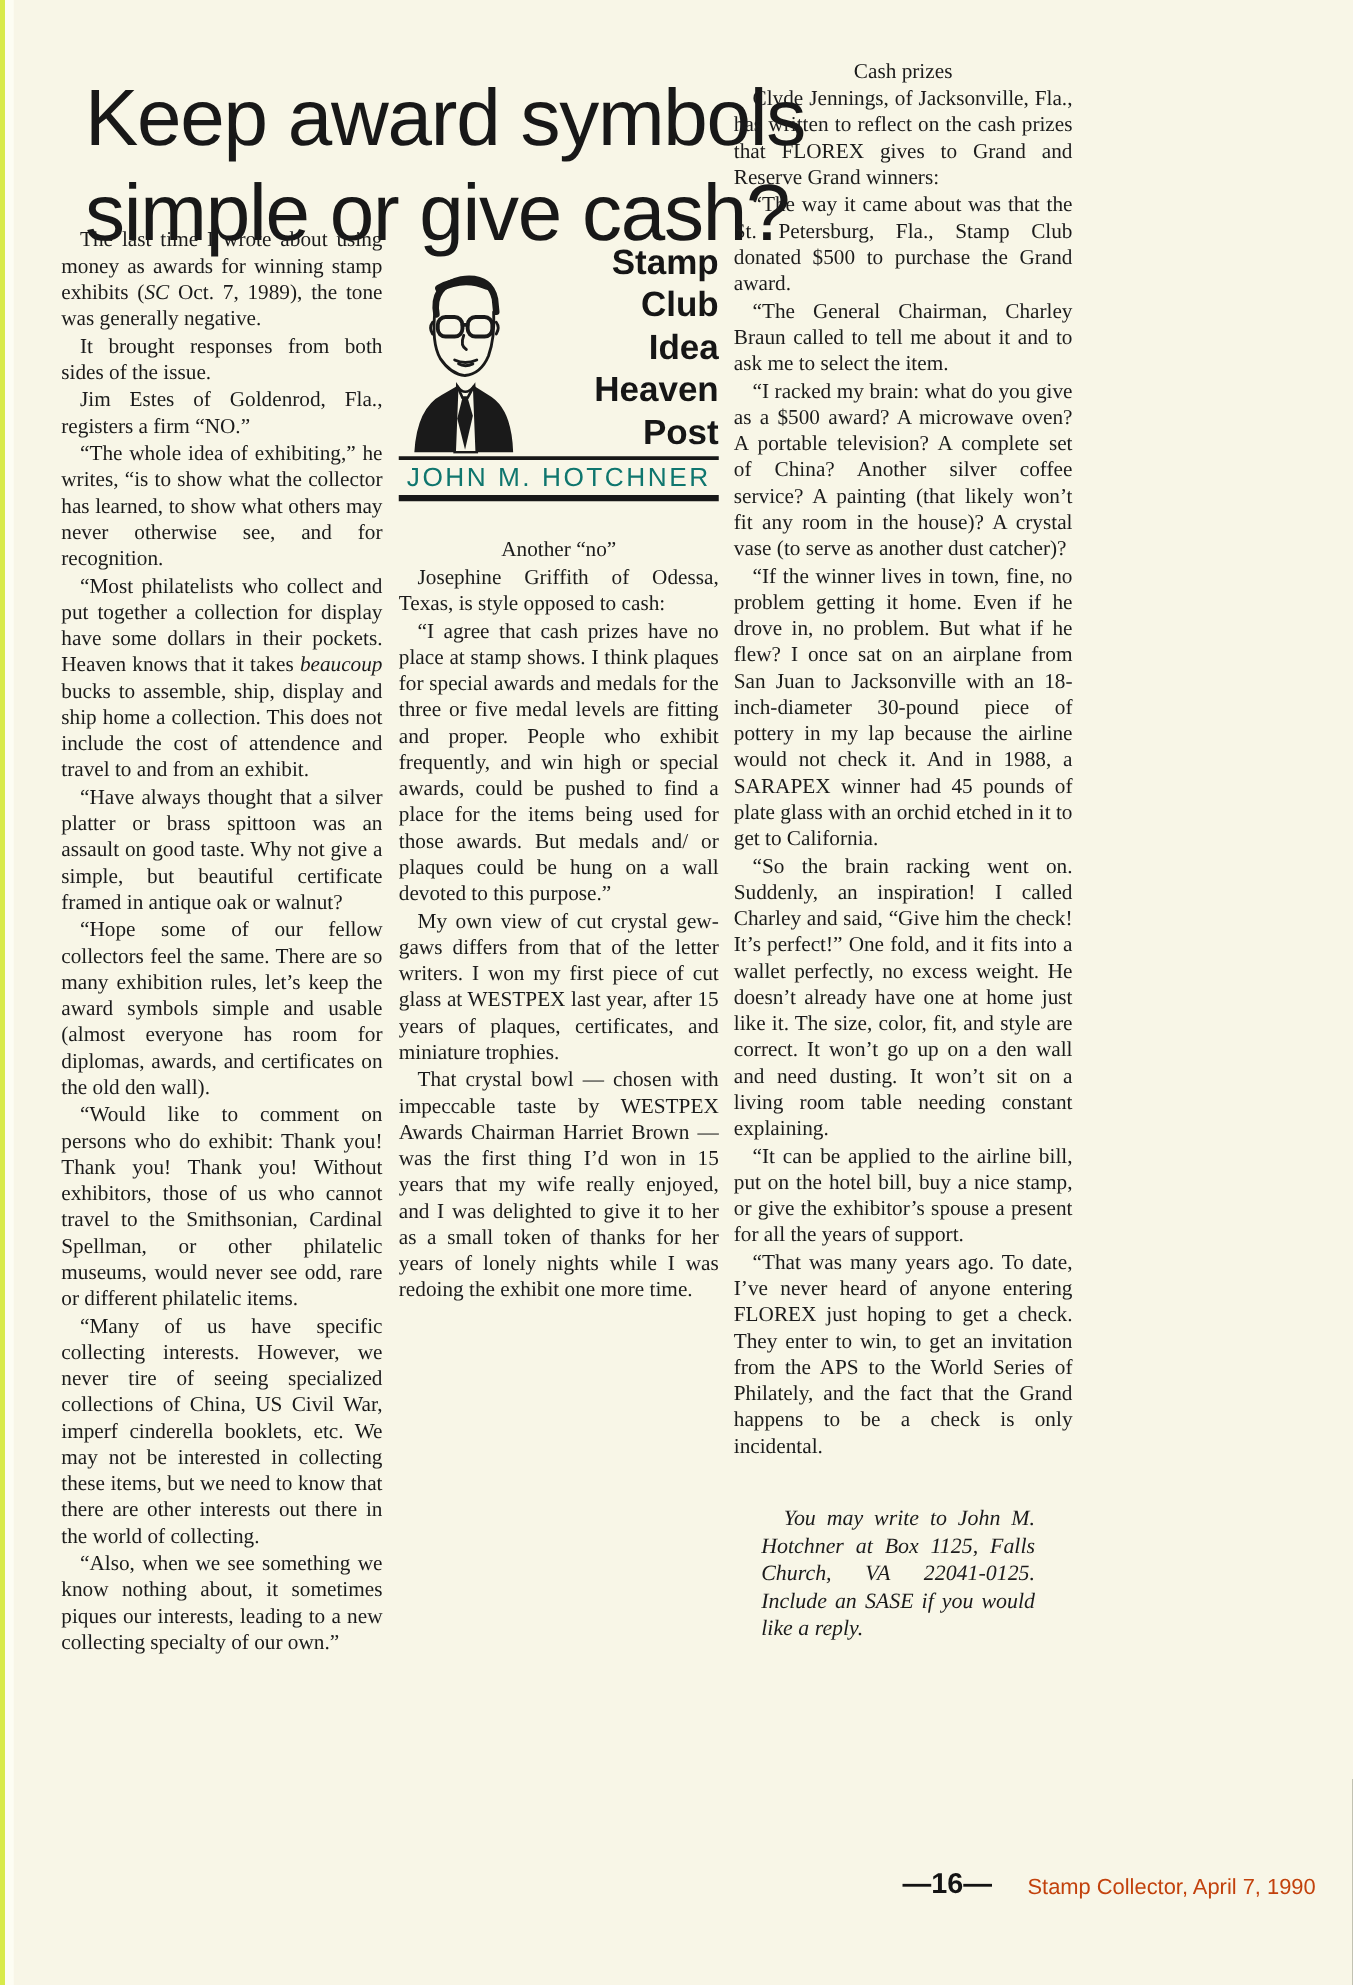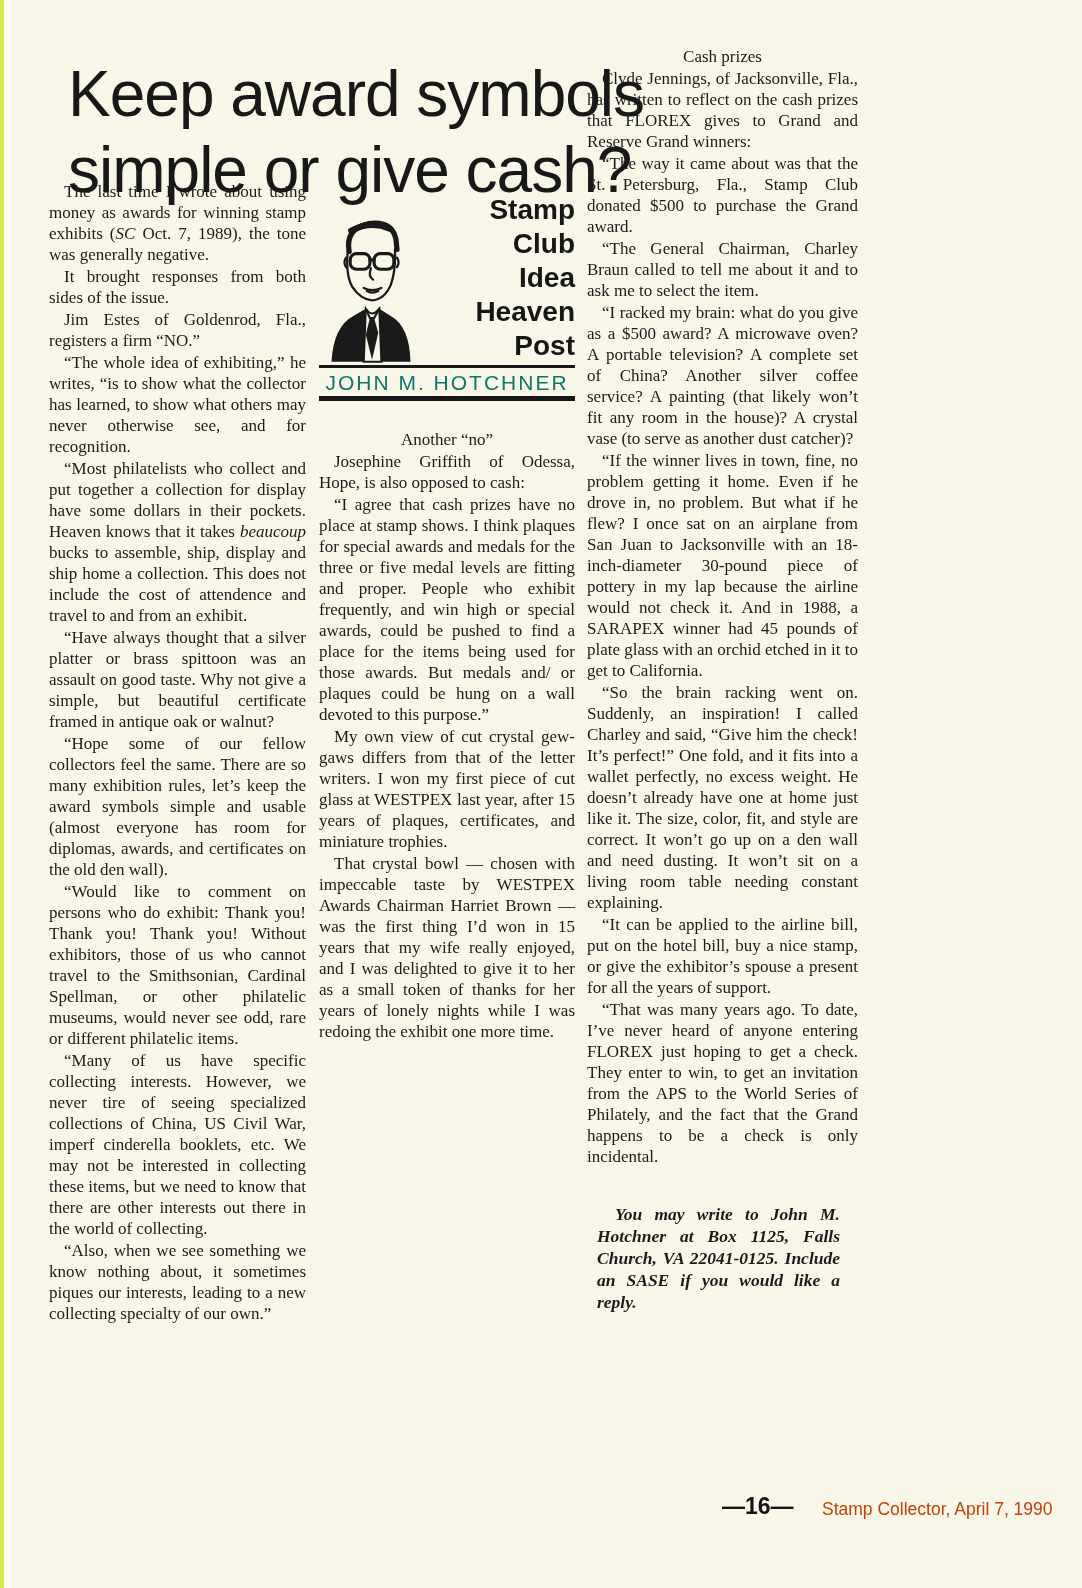--- a/index.html
+++ b/index.html
@@ -38,21 +38,21 @@
   .author {
     font-family:"Liberation Sans", sans-serif; font-size:21px; letter-spacing:2px;
     text-align:center; padding:4px 0 3px 0; color:#0f766e; text-indent:0;
   }
   .rule-b {height:5px; background:#181818;}
 
   .note {
     margin-top:36px; margin-left:10px; width:243px;
     font-style:italic; font-size:17.5px; line-height:22px; text-align:justify;
   }
-  .note p {text-indent:18px; margin:0;font-weight:bold;}
+  .note p {text-indent:18px; margin:12px;}
 
   .footer-num {
     position:absolute; left:722px; top:1493px;
     font-family:"Liberation Sans", sans-serif; font-weight:bold; font-size:23px; color:#141414;
   }
   .footer-pub {
     position:absolute; left:822px; top:1499px;
     font-family:"Liberation Sans", sans-serif; font-size:17.5px; color:#c2410c;
   }
 </style>
@@ -110,21 +110,21 @@
           <div>Heaven</div>
           <div>Post</div>
         </div>
       </div>
       <div class="rule-a"></div>
       <div class="author">JOHN M. HOTCHNER</div>
       <div class="rule-b"></div>
     </div>
 
     <p class="section-heading">Another “no”</p>
-    <p>Josephine Griffith of Odessa, Hope, is also opposed to cash:</p>
+    <p>Josephine Griffith of Odessa, Texas, is style opposed to cash:</p>
     <p>“I agree that cash prizes have no place at stamp shows. I think plaques for special awards and medals for the three or five medal levels are fitting and proper. People who exhibit frequently, and win high or special awards, could be pushed to find a place for the items being used for those awards. But medals and/ or plaques could be hung on a wall devoted to this purpose.”</p>
     <p>My own view of cut crystal gew-gaws differs from that of the letter writers. I won my first piece of cut glass at WESTPEX last year, after 15 years of plaques, certificates, and miniature trophies.</p>
     <p>That crystal bowl — chosen with impeccable taste by WESTPEX Awards Chairman Harriet Brown — was the first thing I’d won in 15 years that my wife really enjoyed, and I was delighted to give it to her as a small token of thanks for her years of lonely nights while I was redoing the exhibit one more time.</p>
   </div>
 
   <div class="col col3">
     <p class="section-heading">Cash prizes</p>
     <p>Clyde Jennings, of Jacksonville, Fla., has written to reflect on the cash prizes that FLOREX gives to Grand and Reserve Grand winners:</p>
     <p>“The way it came about was that the St. Petersburg, Fla., Stamp Club donated $500 to purchase the Grand award.</p>
     <p>“The General Chairman, Charley Braun called to tell me about it and to ask me to select the item.</p>

